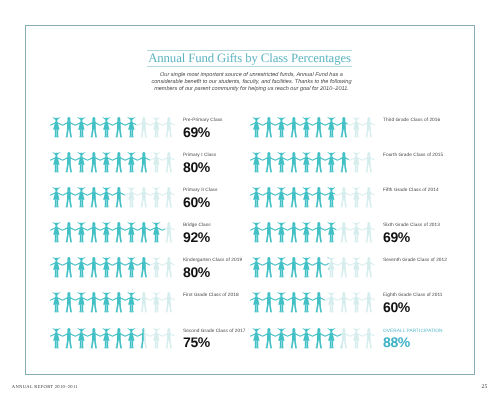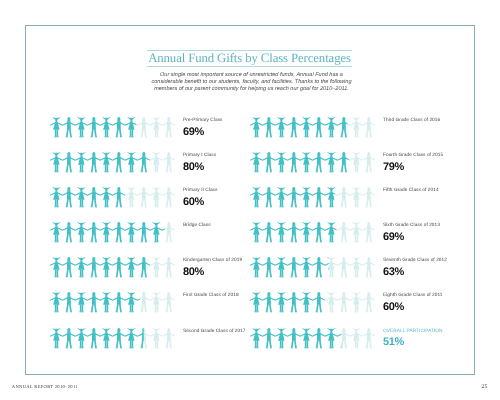--- a/index.html
+++ b/index.html
@@ -19,21 +19,21 @@
             font-size:5.5px;line-height:6.8px;font-style:italic;color:#4a4a4a;
             letter-spacing:0.02px;}
   .col{position:absolute;top:117px;}
   #col-left{left:50px;}
   #col-right{left:250px;}
   .row{position:relative;height:35.1px;}
   .dolls{position:absolute;left:0;top:0;width:125px;height:21.2px;}
   .dolls svg{display:block;}
   .labels{position:absolute;left:133px;top:1.0px;width:90px;}
   .cls{font-size:4.75px;line-height:5px;color:#434343;letter-spacing:0.06px;white-space:nowrap;}
-  .pct{font-size:11px;line-height:12.2px;font-weight:bold;color:#121212;margin-top:2.9px;letter-spacing:-0.35px;}
+  .pct{font-size:14px;line-height:12.2px;font-weight:bold;color:#121212;margin-top:2.9px;letter-spacing:-0.35px;}
   .overall .cls{color:#55b8c9;letter-spacing:0.06px;font-size:4.75px;}
   .overall .pct{color:#3fb2c6;}
   #footer-left{position:absolute;left:11.8px;top:384px;font-family:"Liberation Serif",serif;
                font-size:4.6px;line-height:5px;letter-spacing:0.30px;color:#3b3b3b;}
   #footer-right{position:absolute;left:481.6px;top:383.6px;font-family:"Liberation Serif",serif;
                 font-size:5.6px;line-height:6px;color:#3b3b3b;}
 </style>
 </head>
 <body>
 
@@ -1039,20 +1039,21 @@
                 <path d="M4.60 11.9 L3.50 19.45 h1.55 L6.05 12.7 z"></path>
                 <path d="M8.10 11.9 L9.20 19.45 h-1.55 L6.65 12.7 z"></path>
                 <path d="M3.20 19.3 h2.0 v1.05 h-2.0 z"></path>
                 <path d="M7.50 19.3 h2.0 v1.05 h-2.0 z"></path>
               </g>
             </g>
           </svg>
         </div>
         <div class="labels">
           <div class="cls">Bridge Class</div>
+          <div class="pct">92%</div>
         </div>
       </div>
       <div class="row">
         <div class="dolls">
           <svg viewBox="0 0 125 21.2" width="125" height="21.2">
             <defs>
               <clipPath id="dollclip4">
                 <rect x="0" y="0" width="100.00" height="21.2"></rect>
               </clipPath>
             </defs>
@@ -1784,20 +1785,21 @@
                 <path d="M4.60 11.9 L3.50 19.45 h1.55 L6.05 12.7 z"></path>
                 <path d="M8.10 11.9 L9.20 19.45 h-1.55 L6.65 12.7 z"></path>
                 <path d="M3.20 19.3 h2.0 v1.05 h-2.0 z"></path>
                 <path d="M7.50 19.3 h2.0 v1.05 h-2.0 z"></path>
               </g>
             </g>
           </svg>
         </div>
         <div class="labels">
           <div class="cls">Second Grade Class of 2017</div>
+          <div class="pct">75%</div>
         </div>
       </div>
     </div>
   <div class="col" id="col-right">
       <div class="row">
         <div class="dolls">
           <svg viewBox="0 0 125 21.2" width="125" height="21.2">
             <defs>
               <clipPath id="dollclip7">
                 <rect x="0" y="0" width="97.50" height="21.2"></rect>
@@ -2282,21 +2284,20 @@
                 <path d="M4.60 11.9 L3.50 19.45 h1.55 L6.05 12.7 z"></path>
                 <path d="M8.10 11.9 L9.20 19.45 h-1.55 L6.65 12.7 z"></path>
                 <path d="M3.20 19.3 h2.0 v1.05 h-2.0 z"></path>
                 <path d="M7.50 19.3 h2.0 v1.05 h-2.0 z"></path>
               </g>
             </g>
           </svg>
         </div>
         <div class="labels">
           <div class="cls">Fourth Grade Class of 2015</div>
-          <div class="pct">79%</div>
         </div>
       </div>
       <div class="row">
         <div class="dolls">
           <svg viewBox="0 0 125 21.2" width="125" height="21.2">
             <defs>
               <clipPath id="dollclip9">
                 <rect x="0" y="0" width="85.00" height="21.2"></rect>
               </clipPath>
             </defs>
@@ -3028,21 +3029,20 @@
                 <path d="M4.60 11.9 L3.50 19.45 h1.55 L6.05 12.7 z"></path>
                 <path d="M8.10 11.9 L9.20 19.45 h-1.55 L6.65 12.7 z"></path>
                 <path d="M3.20 19.3 h2.0 v1.05 h-2.0 z"></path>
                 <path d="M7.50 19.3 h2.0 v1.05 h-2.0 z"></path>
               </g>
             </g>
           </svg>
         </div>
         <div class="labels">
           <div class="cls">Seventh Grade Class of 2012</div>
-          <div class="pct">63%</div>
         </div>
       </div>
       <div class="row">
         <div class="dolls">
           <svg viewBox="0 0 125 21.2" width="125" height="21.2">
             <defs>
               <clipPath id="dollclip12">
                 <rect x="0" y="0" width="75.00" height="21.2"></rect>
               </clipPath>
             </defs>
@@ -3526,20 +3526,20 @@
                 <path d="M4.60 11.9 L3.50 19.45 h1.55 L6.05 12.7 z"></path>
                 <path d="M8.10 11.9 L9.20 19.45 h-1.55 L6.65 12.7 z"></path>
                 <path d="M3.20 19.3 h2.0 v1.05 h-2.0 z"></path>
                 <path d="M7.50 19.3 h2.0 v1.05 h-2.0 z"></path>
               </g>
             </g>
           </svg>
         </div>
         <div class="labels">
           <div class="cls">OVERALL PARTICIPATION</div>
-          <div class="pct">51%</div>
+          <div class="pct">88%</div>
         </div>
       </div>
     </div>
 
   <div id="footer-left">ANNUAL REPORT 2010–2011</div>
   <div id="footer-right">25</div>
 </div>
 
 </body></html>

